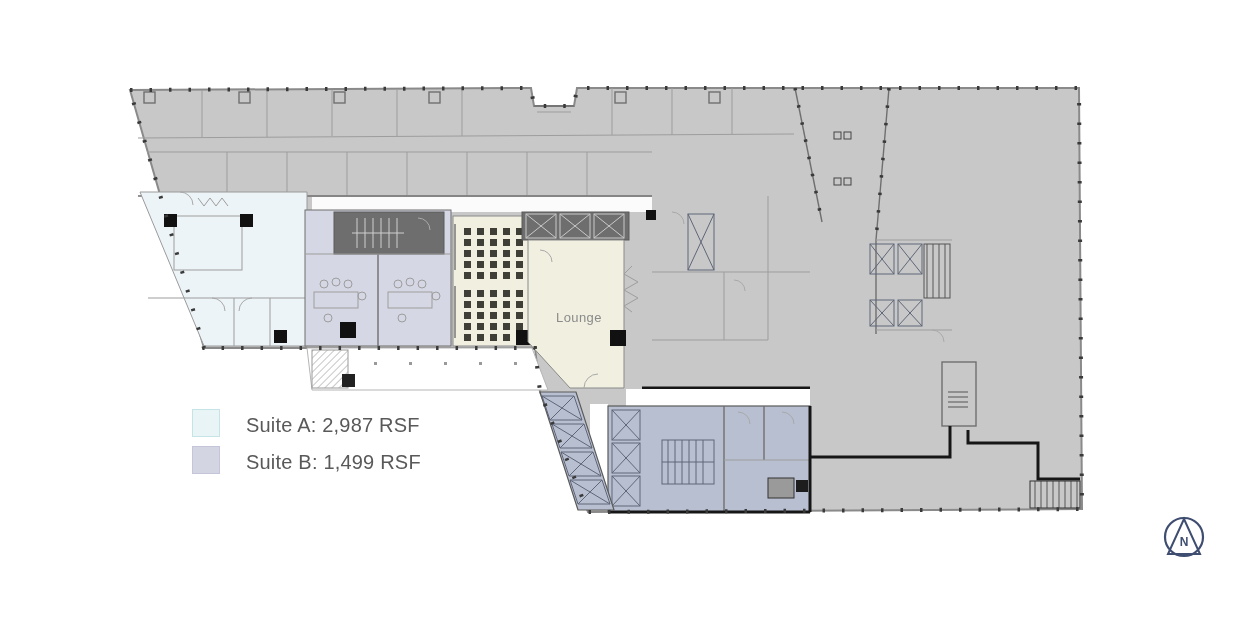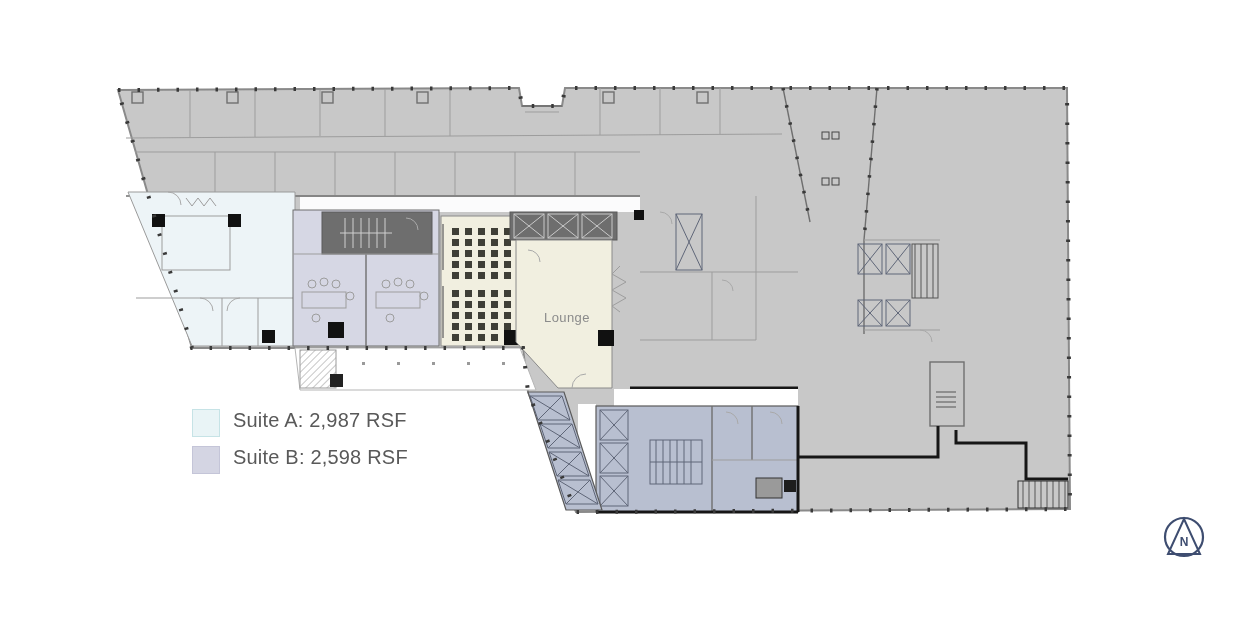--- a/index.html
+++ b/index.html
@@ -1,21 +1,21 @@
 <!DOCTYPE html>
 <html><head>
 <meta charset="utf-8">
 <style>
   html,body{margin:0;padding:0;background:#ffffff;}
   body{width:1260px;height:620px;position:relative;font-family:"Liberation Sans",sans-serif;overflow:hidden;}
-  .stage{position:absolute;inset:0;}
+  .stage{position:absolute;inset:0;margin-left:12px;}
   svg{display:block;}
   
   .legend{position:absolute;left:168px;top:409px;}
-  .legend-row{display:flex;align-items:flex-start;gap:13px;margin-bottom:9px;padding-left:24px;}
+  .legend-row{display:flex;align-items:flex-end;gap:26px;margin-bottom:9px;padding-left:24px;}
   .swatch{width:26px;height:26px;flex:0 0 auto;}
   .sw-a{border:1px solid #c6e3e6;}
   .sw-b{border:1px solid #c4c5d8;}
   .sw-c{border:1px solid #adadad;}
   .legend-label{font-size:20px;color:#595959;letter-spacing:.2px;}
   
   .north{position:absolute;left:1160px;top:513px;width:48px;height:48px;}
   
   .f-leased{fill:#c8c8c8;stroke:#8a8a8a;stroke-width:2;}
   .f-suitea{fill:#edf4f7;stroke:#9a9a9a;stroke-width:1;}
@@ -345,21 +345,21 @@
 </svg>
 </div>
 
 <div class="legend">
   <div class="legend-row">
     <span class="swatch sw-a" style="background: rgb(233, 244, 246);"></span>
     <span class="legend-label">Suite A: 2,987 RSF</span>
   </div>
   <div class="legend-row">
     <span class="swatch sw-b" style="background: rgb(212, 213, 227);"></span>
-    <span class="legend-label">Suite B: 2,598 RSF</span>
+    <span class="legend-label">Suite B: 1,499 RSF</span>
   </div>
 </div>
 
 <svg class="north" viewBox="0 0 48 48">
   <circle cx="24" cy="24" r="19" fill="none" stroke="#3e4d70" stroke-width="2.2"></circle>
   <path d="M24,6 L40,41 L8,41 Z" fill="none" stroke="#3e4d70" stroke-width="2"></path>
   <text x="24" y="33" text-anchor="middle" font-size="12" font-weight="bold" fill="#3e4d70" font-family="Liberation Sans, sans-serif">N</text>
 </svg>
 
 </body></html>

